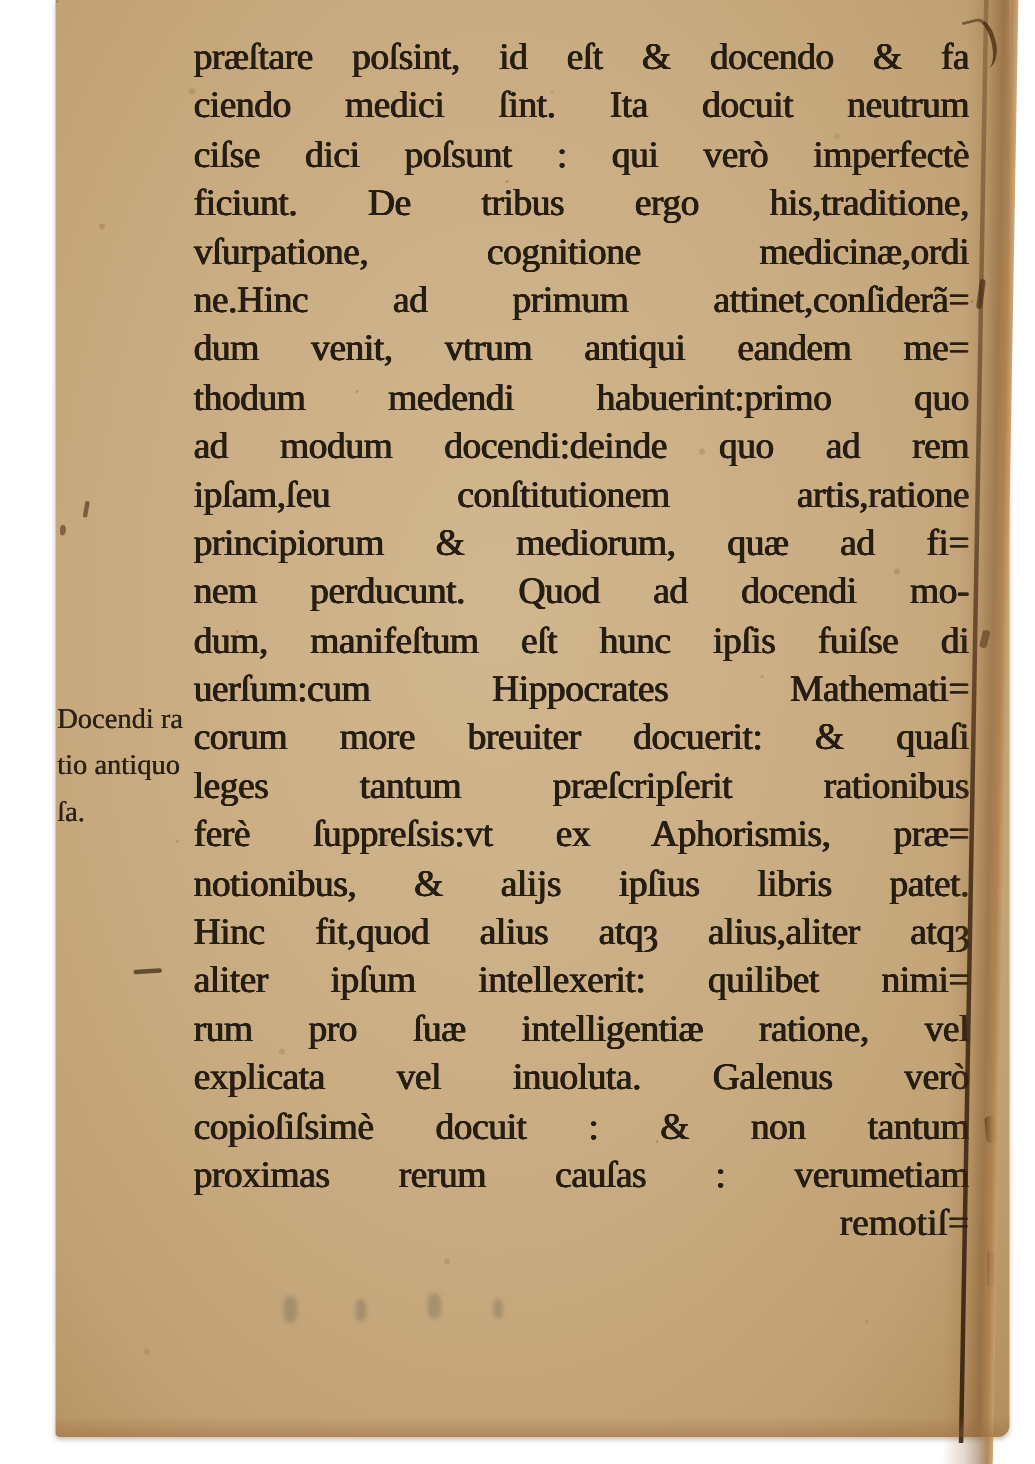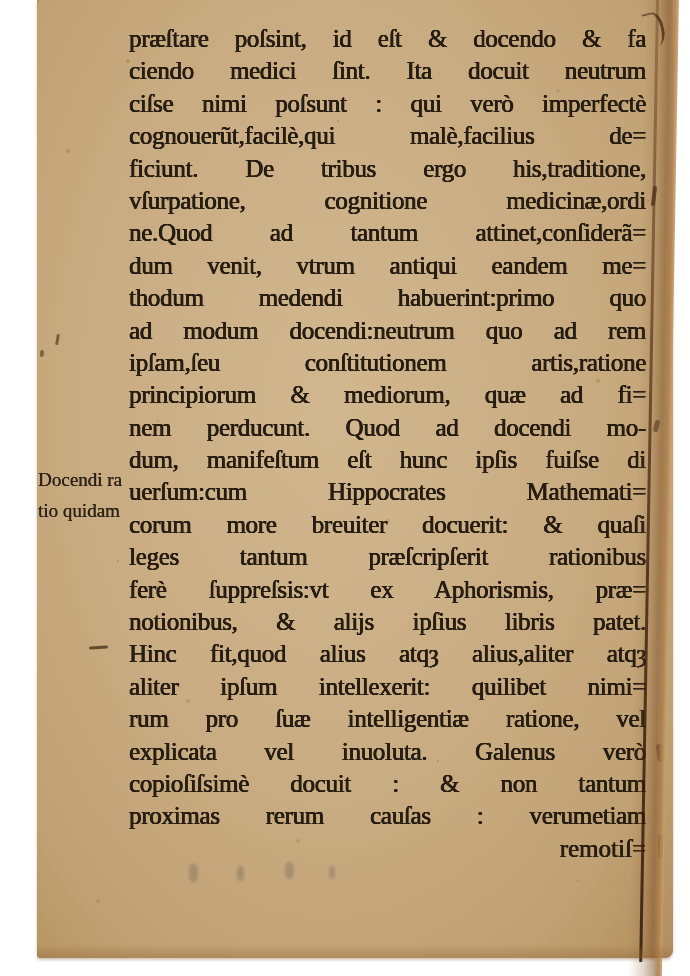--- a/index.html
+++ b/index.html
@@ -109,34 +109,34 @@
 </head>
 <body>
 
 <div class="stage">
   <div class="page">
 
     <div class="speckles"></div>
 
     <div class="margin-note">
       <div class="mn-line">Docendi ra</div>
-      <div class="mn-line">tio quidam</div>
+      <div class="mn-line">tio antiquo</div>
+      <div class="mn-line">ſa.</div>
     </div>
 
     <div class="body-text">
       <div class="tl">præſtare poſsint, id eſt &amp; docendo &amp; fa</div>
       <div class="tl">ciendo medici ſint. Ita docuit neutrum</div>
-      <div class="tl">ciſse nimi poſsunt : qui verò imperfectè</div>
-      <div class="tl">cognouerũt,facilè,qui malè,facilius de=</div>
+      <div class="tl">ciſse dici poſsunt : qui verò imperfectè</div>
       <div class="tl">ficiunt.  De tribus ergo his,traditione,</div>
       <div class="tl">vſurpatione, cognitione medicinæ,ordi</div>
-      <div class="tl">ne.Quod ad tantum attinet,conſiderã=</div>
+      <div class="tl">ne.Hinc ad primum attinet,conſiderã=</div>
       <div class="tl">dum venit, vtrum antiqui eandem me=</div>
       <div class="tl">thodum medendi habuerint:primo quo</div>
-      <div class="tl">ad modum docendi:neutrum quo ad rem</div>
+      <div class="tl">ad modum docendi:deinde quo ad rem</div>
       <div class="tl">ipſam,ſeu conſtitutionem artis,ratione</div>
       <div class="tl">principiorum &amp; mediorum, quæ ad fi=</div>
       <div class="tl">nem perducunt. Quod ad docendi mo-</div>
       <div class="tl">dum, manifeſtum eſt hunc ipſis fuiſse di</div>
       <div class="tl">uerſum:cum Hippocrates Mathemati=</div>
       <div class="tl">corum more breuiter docuerit: &amp; quaſi</div>
       <div class="tl">leges tantum præſcripſerit rationibus</div>
       <div class="tl">ferè ſuppreſsis:vt ex Aphorismis, præ=</div>
       <div class="tl">notionibus, &amp; alijs ipſius libris patet.</div>
       <div class="tl">Hinc fit,quod alius atqȝ alius,aliter atqȝ</div>

